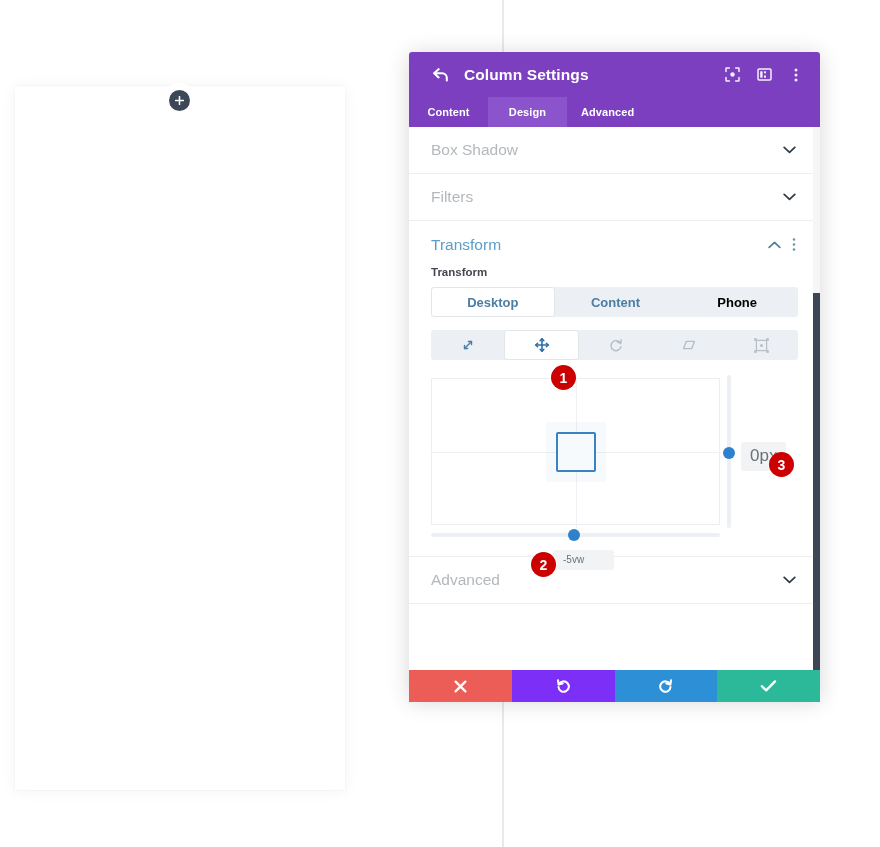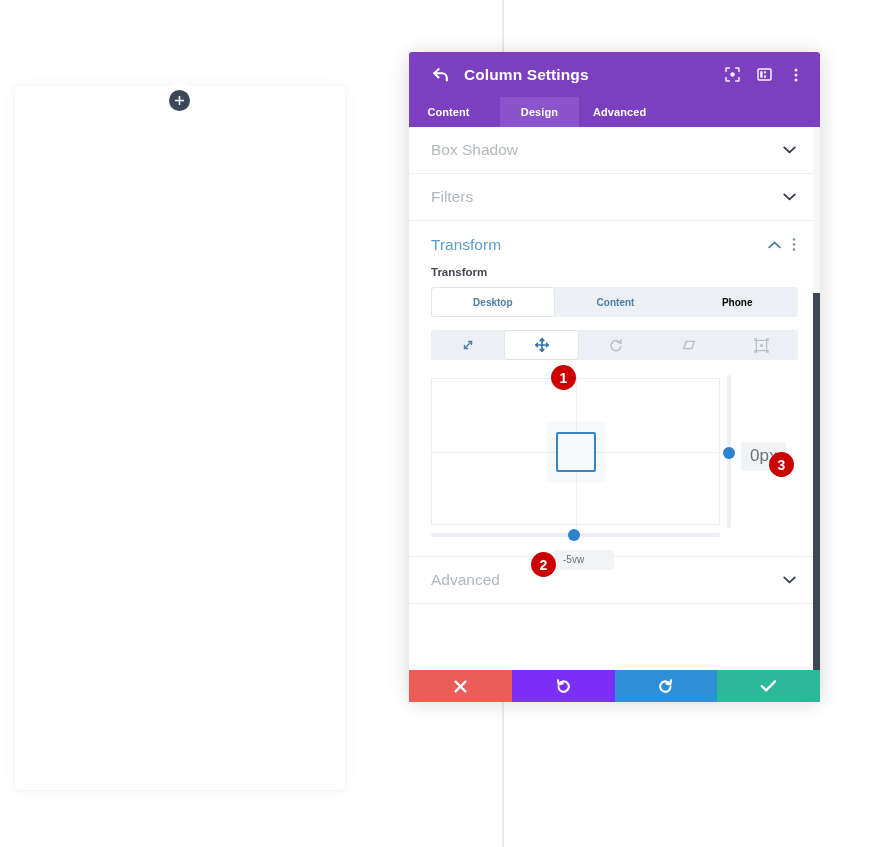--- a/index.html
+++ b/index.html
@@ -98,21 +98,21 @@
   .tab {
     height: 30px;
     display: flex; align-items: center; justify-content: center;
     color: #ffffff;
     font-size: 11px;
     font-weight: 700;
     padding: 0 14px;
     min-width: 79px;
     letter-spacing: 0.1px;
   }
-  .tab.active { background: #8C54CC; margin-left: 12px; }
+  .tab.active { background: #8C54CC; }
 
   .modal-body {
     flex: 1;
     position: relative;
     overflow: hidden;
     background: #fff;
   }
 
   
   .section-row {
@@ -158,21 +158,21 @@
     margin: 0 22px;
     height: 30px;
     display: flex;
     background: #eceff3;
     border-radius: 3px;
     overflow: hidden;
   }
   .dev-tab {
     flex: 1;
     display: flex; align-items: center; justify-content: center;
-    font-size: 10px;
+    font-size: 13px;
     font-weight: 700;
     color: #4c7ea3;
   }
   .dev-tab.active { background: #ffffff; border: 1px solid #e2e6ea; border-radius: 3px; }
   .dev-tab.muted { color: #000000; }
 
   .tool-tabs {
     margin: 13px 22px 0;
     height: 30px;
     display: flex;

